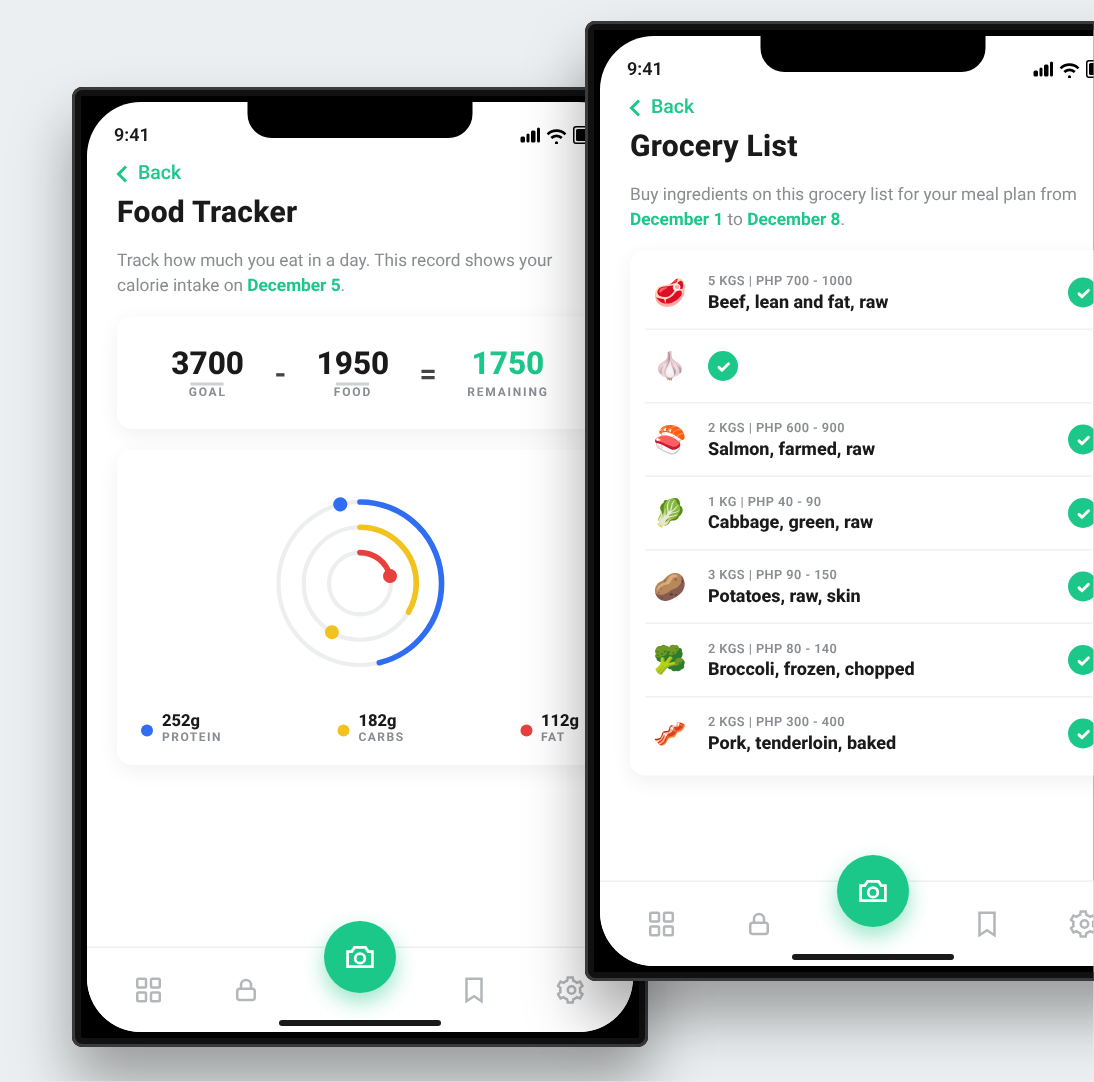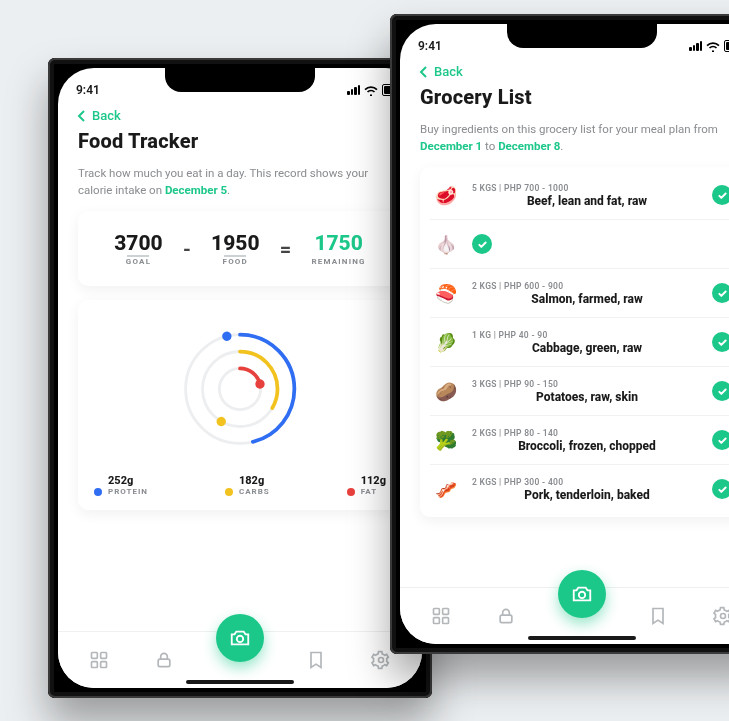--- a/index.html
+++ b/index.html
@@ -73,33 +73,33 @@
   .eq .lab{display:block;font-size:8px;letter-spacing:1.2px;color:var(--muted);font-weight:700;margin-top:-2px;}
   .eq .hline{height:2px;width:22px;background:#ccd1d4;margin:0 auto 2px;}
   .eq .op{font-size:20px;font-weight:700;color:#444;flex:0 0 auto;}
 
   .card h3{font-size:13px;font-weight:800;margin:0 0 8px 0;display:flex;justify-content:space-between;align-items:center;}
   .dots3{color:#cfd2d5;font-weight:800;letter-spacing:1px;font-size:14px;}
   .rings{display:flex;justify-content:center;align-items:center;}
   .rings svg{display:block;}
 
   .legend{display:flex;justify-content:space-between;padding:10px 2px 0 2px;}
-  .legend .it{display:flex;gap:6px;align-items:flex-end;}
+  .legend .it{display:flex;gap:6px;align-items:center;}
   .legend .dot{width:8px;height:8px;border-radius:4px;margin-top:3px;flex:0 0 auto;}
   .legend .g{font-size:11px;font-weight:800;}
   .legend .lab{font-size:8px;letter-spacing:1px;color:var(--muted);font-weight:700;}
 
   
   .glist{background:var(--card);border-radius:10px;box-shadow:var(--card-shadow);padding:4px 10px;margin-bottom:14px;}
   .row{display:flex;align-items:center;gap:10px;padding:9px 2px;border-bottom:1px solid #f0f1f2;}
   .row:last-child{border-bottom:none;}
   .thumb{width:30px;height:30px;border-radius:6px;display:flex;align-items:center;justify-content:center;font-size:18px;flex:0 0 auto;}
   .rowtxt{flex:1 1 auto;min-width:0;}
   .meta{font-size:8.5px;letter-spacing:.3px;color:var(--muted);font-weight:600;text-transform:uppercase;}
-  .rtitle{font-size:12px;font-weight:800;margin-top:1px;text-align:center;}
+  .rtitle{font-size:12px;font-weight:800;margin-top:1px;}
   .check{width:20px;height:20px;border-radius:10px;background:var(--accent);display:flex;align-items:center;justify-content:center;flex:0 0 auto;}
   .check svg{width:11px;height:11px;stroke:#fff;}
 
   
   .tabbar{
     position:absolute;bottom:0;left:0;right:0;height:56px;background:#fff;
     border-top:1px solid #eef0f1;display:flex;justify-content:space-around;align-items:center;
     padding:0 8px;
   }
   .tabbar .tbtn{width:28px;height:28px;display:flex;align-items:center;justify-content:center;color:#b3b7ba;}

